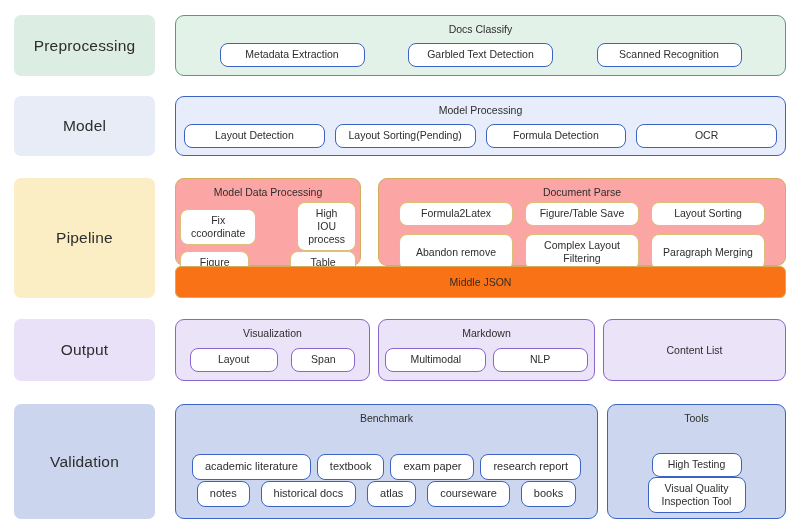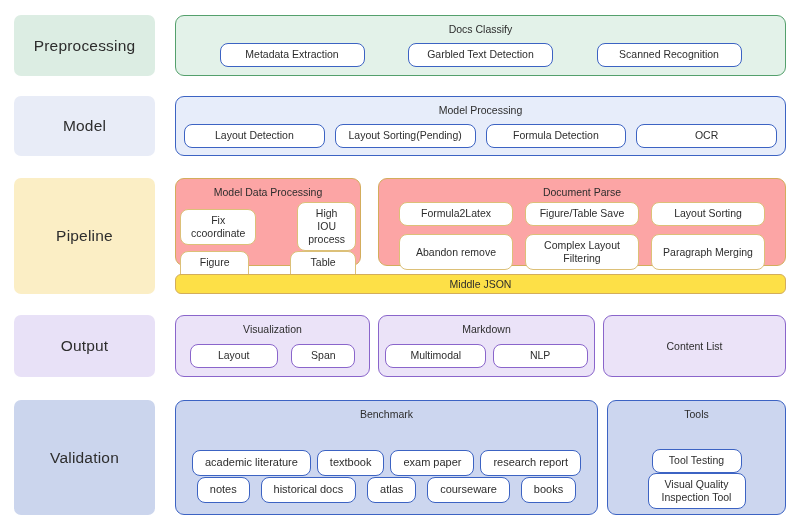--- a/index.html
+++ b/index.html
@@ -77,22 +77,22 @@
   .g-mdp .chips-line { padding:0 4px;gap:41px; }
   .g-dp  { flex:1; height:88px; }
   .g-dp .chips-grid {
     flex:1; display:grid;
     grid-template-columns:repeat(3, 1fr);
     gap:8px 12px; align-content:center;
     padding:4px 20px 8px 20px;
   }
   .bar {
     box-sizing:border-box;
-    margin-top:8px; height:20px;
-    background:#fde047; border:1.4px solid #d3ad5c; border-radius:6px;
+    height:32px;
+    background:#f97316; border:1.4px solid #d3ad5c; border-radius:6px;
     display:flex; align-items:center; justify-content:center;
     font-size:10.5px;
   }
 
   
   .out-row { display:flex; }
   .g-vis  { width:195px; flex:0 0 195px; height:62px; margin-right:8px; }
   .g-md   { flex:1; height:62px; margin-right:8px; }
   .g-cl   { width:183px; flex:0 0 183px; height:62px; align-items:center; justify-content:center; }
   .g-cl .group-title { padding-top:0; }
@@ -221,21 +221,21 @@
               <div class="chip">historical docs</div>
               <div class="chip">atlas</div>
               <div class="chip">courseware</div>
               <div class="chip">books</div>
             </div>
           </div>
         </div>
         <div class="group c-peri g-tools">
           <div class="group-title">Tools</div>
           <div class="chips-col">
-            <div class="chip chip-unit">Tool Testing</div>
+            <div class="chip chip-unit">High Testing</div>
             <div class="chip chip-vqit">Visual Quality Inspection Tool</div>
           </div>
         </div>
       </div>
     </div>
   </div>
 
 </div>
 
 </body></html>

